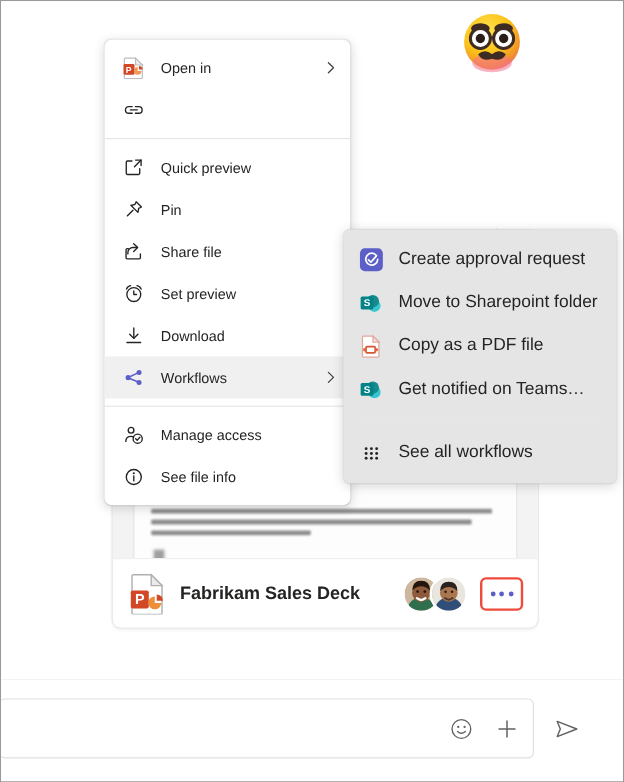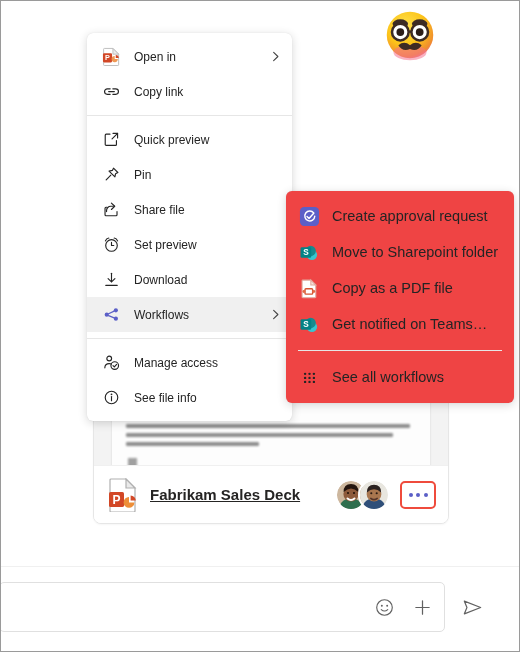--- a/index.html
+++ b/index.html
@@ -131,21 +131,20 @@
     min-width: 0;
   }
   .file-title {
     font-size: 15px;
     font-weight: bold;
     color: #252423;
     line-height: 19px;
     white-space: nowrap;
     overflow: hidden;
     text-overflow: ellipsis;
-    text-decoration: underline;
   }
   .file-sub {
     font-size: 13px;
     color: #616161;
     line-height: 17px;
     margin-top: 1px;
     white-space: nowrap;
     overflow: hidden;
     text-overflow: ellipsis;
   }
@@ -305,21 +304,21 @@
     background: #e6e6e6;
     margin: 6px 0 6px 0;
   }
 
   
   .sub-menu {
     position: absolute;
     left: 285px;
     top: 190px;
     width: 228px;
-    background: #ef4444;
+    background: #e5e5e5;
     border-radius: 6px;
     box-shadow: 0 2px 10px rgba(0,0,0,.16), 0 0 1px rgba(0,0,0,.14);
     padding: 7px 0 8px 0;
     box-sizing: border-box;
     z-index: 50;
   }
   .sub-item {
     height: 36px;
     display: flex;
     align-items: center;
@@ -489,21 +488,20 @@
     </div>
 
     <div class="ctx-item">
       <span class="ctx-ico">
         <svg viewBox="0 0 20 20" width="19" height="19">
           <path d="M8.6 7.2 H5.6 a2.9 2.9 0 0 0 0 5.8 h3" fill="none" stroke="#242424" stroke-width="1.2" stroke-linecap="round"></path>
           <path d="M11.4 7.2 h3 a2.9 2.9 0 0 1 0 5.8 h-3" fill="none" stroke="#242424" stroke-width="1.2" stroke-linecap="round"></path>
           <path d="M7 10.1 h6" stroke="#242424" stroke-width="1.2" stroke-linecap="round"></path>
         </svg>
       </span>
-      <span class="ctx-label">Copy link</span>
     </div>
 
     <div class="ctx-sep"></div>
 
     <div class="ctx-item">
       <span class="ctx-ico">
         <svg viewBox="0 0 20 20" width="19" height="19">
           <path d="M11.6 3.6 h4.8 v4.8" fill="none" stroke="#242424" stroke-width="1.2" stroke-linecap="round" stroke-linejoin="round"></path>
           <path d="M16.4 3.6 L10.6 9.4" fill="none" stroke="#242424" stroke-width="1.2" stroke-linecap="round"></path>
           <path d="M8.4 4.4 H4.4 a1 1 0 0 0 -1 1 V15.2 a1 1 0 0 0 1 1 h9.8 a1 1 0 0 0 1 -1 V11.2" fill="none" stroke="#242424" stroke-width="1.2" stroke-linecap="round" stroke-linejoin="round"></path>

